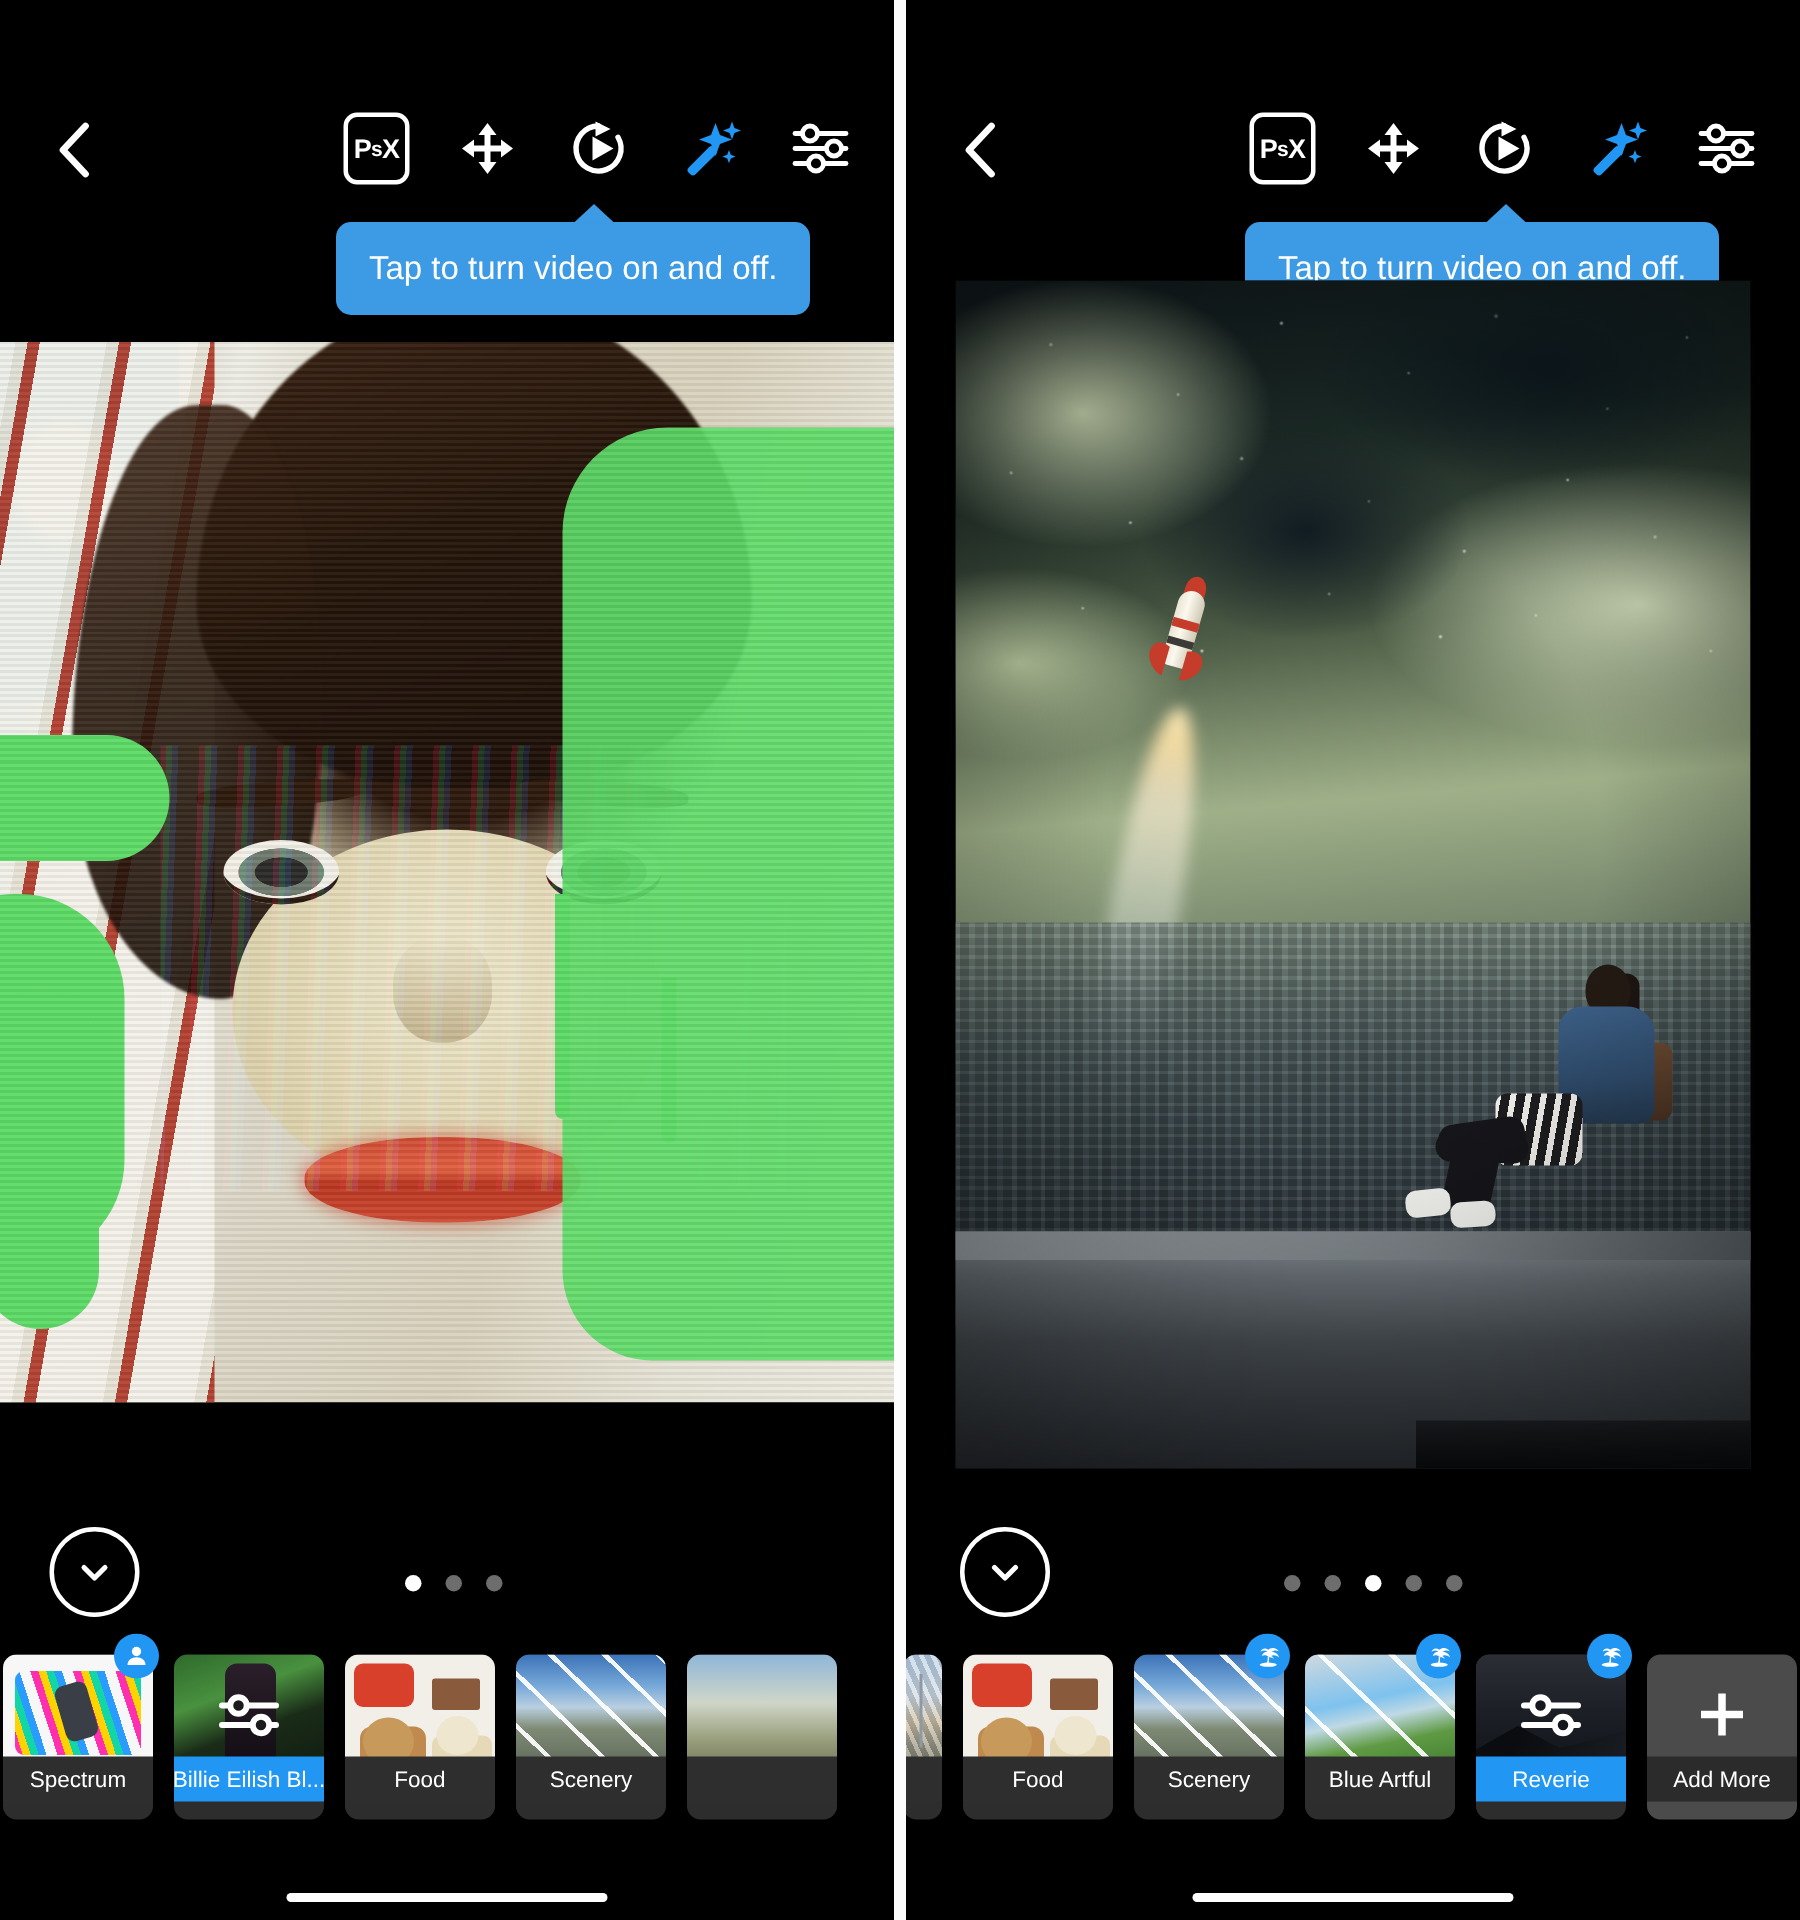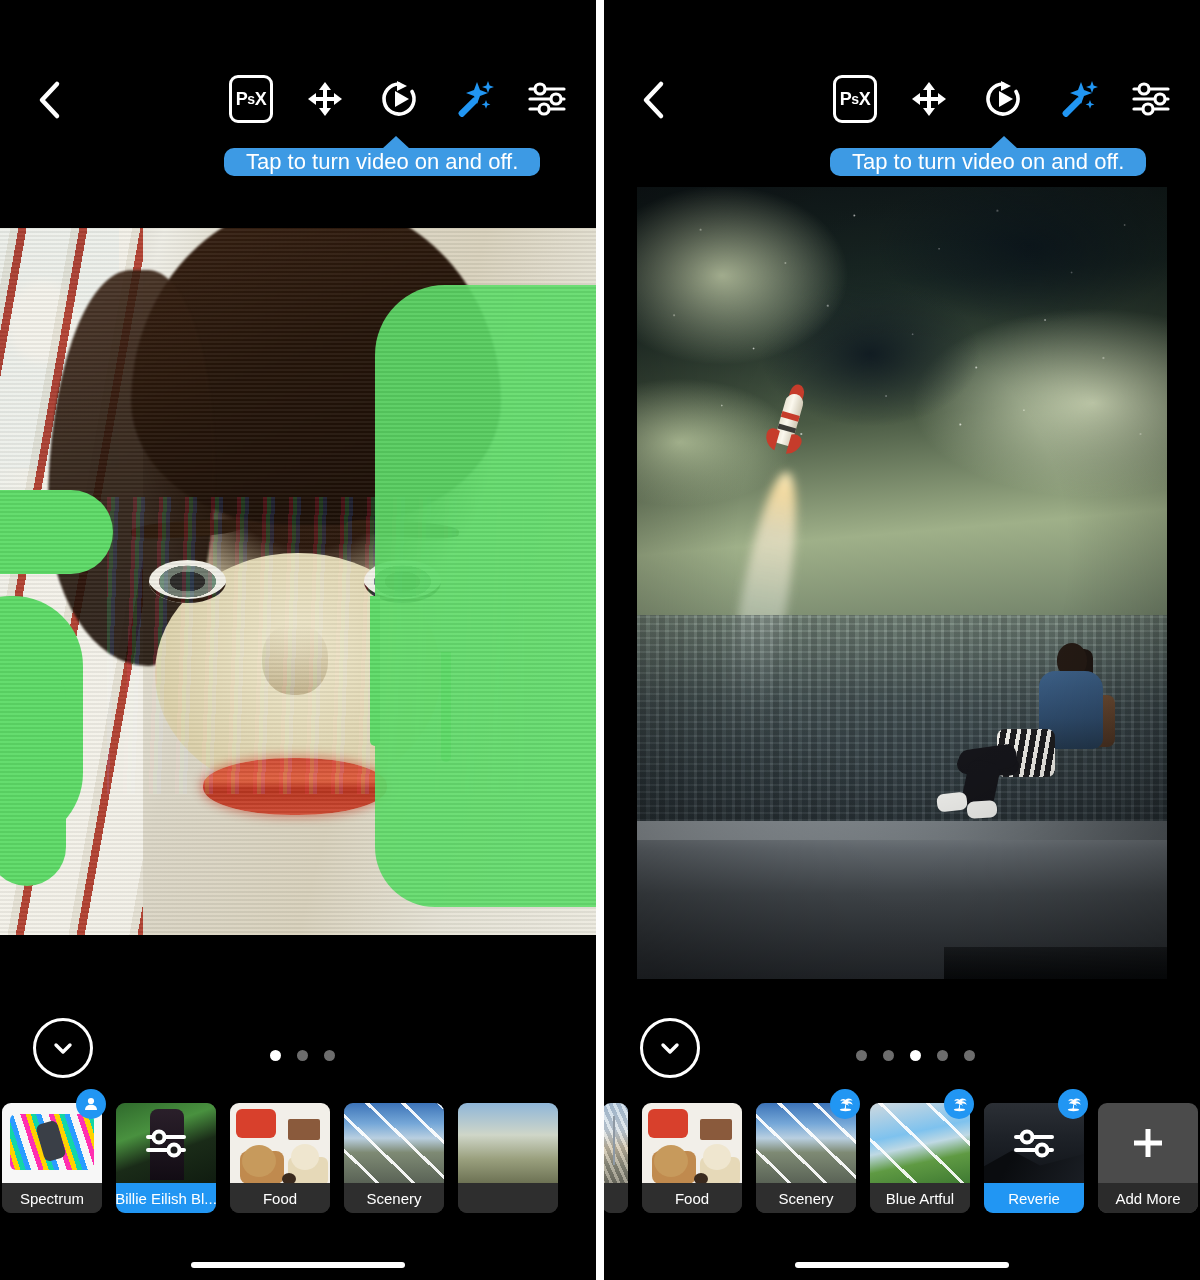--- a/index.html
+++ b/index.html
@@ -14,21 +14,21 @@
   
   .toolbar{position:absolute;left:0;top:0;width:100%;height:200px;}
   .back-btn{position:absolute;left:28px;top:78px;width:44px;height:44px;display:flex;align-items:center;justify-content:center;cursor:pointer;}
   .icon-row{position:absolute;right:26px;top:76px;display:flex;align-items:center;gap:28px;}
   .tb-ico{width:46px;height:46px;display:flex;align-items:center;justify-content:center;cursor:pointer;}
 
   .psx-box{width:38px;height:42px;border:3px solid #ffffff;border-radius:9px;display:flex;align-items:center;justify-content:center;color:#ffffff;font-size:18px;font-weight:700;letter-spacing:-0.5px;}
   .psx-box .sm{font-size:14px;}
 
   
-  .tooltip{position:absolute;background:#3d9ae4;border-radius:10px;padding:3px 22px;color:#ffffff;font-size:22px;line-height:1;white-space:nowrap;}
+  .tooltip{position:absolute;background:#3d9ae4;border-radius:10px;padding:20px 22px;color:#ffffff;font-size:22px;line-height:1;white-space:nowrap;}
   .tooltip .tip-arrow{position:absolute;top:-12px;width:0;height:0;border-left:14px solid transparent;border-right:14px solid transparent;border-bottom:13px solid #3d9ae4;}
   .phone.left .tooltip{left:224px;top:148px;}
   .phone.left .tooltip .tip-arrow{left:158px;}
   .phone.right .tooltip{left:226px;top:148px;}
   .phone.right .tooltip .tip-arrow{left:160px;}
 
   
   .canvas-wrap{position:absolute;overflow:hidden;background:#000;}
   .phone.left .canvas-wrap{left:0;top:228px;width:596px;height:707px;}
   .phone.right .canvas-wrap{left:33px;top:187px;width:530px;height:792px;}
@@ -137,21 +137,21 @@
   .phone.left .dots{left:270px;top:1050px;}
   .phone.right .dots{left:252px;top:1050px;}
   .dot{width:11px;height:11px;border-radius:50%;background:#6d6d6d;}
   .dot.active{background:#ffffff;}
 
   .strip{position:absolute;left:0;top:1089px;width:100%;height:130px;display:flex;align-items:flex-start;gap:14px;padding-left:2px;overflow:hidden;}
   .phone.right .strip{padding-left:0;}
   .thumb{position:relative;width:100px;height:124px;border-radius:9px;overflow:visible;flex:0 0 auto;cursor:pointer;}
   .thumb .tbody{position:absolute;left:0;top:14px;width:100px;height:110px;border-radius:9px;overflow:hidden;background:#2d2d2d;}
   .thumb .timg{position:absolute;left:0;top:0;width:100%;height:80px;}
-  .thumb .tlabel{position:absolute;left:0;bottom:0;width:100%;height:30px;background:#2e2e2e;color:#ffffff;font-size:15px;display:flex;align-items:center;justify-content:center;overflow:hidden;white-space:nowrap;}
+  .thumb .tlabel{position:absolute;left:0;bottom:12px;width:100%;height:30px;background:#2e2e2e;color:#ffffff;font-size:15px;display:flex;align-items:center;justify-content:center;overflow:hidden;white-space:nowrap;}
   .thumb.selected .tlabel{background:#2196f3;color:#ffffff;}
   .thumb .badge{position:absolute;right:-4px;top:0;width:30px;height:30px;border-radius:50%;background:#2196f3;display:flex;align-items:center;justify-content:center;z-index:4;}
   .thumb .overlay-ico{position:absolute;left:0;top:0;width:100%;height:80px;display:flex;align-items:center;justify-content:center;z-index:3;}
   .thumb.addmore .tbody{background:#4b4b4b;}
   .thumb.addmore .tlabel{background:#2b2b2b;}
 
   
   .tm-spectrum{background:#f7f7f7;position:relative;}
   .tm-spectrum:before{content:"";position:absolute;left:8%;top:14%;width:84%;height:70%;
      background:repeating-linear-gradient(72deg,#ff2fb0 0 5px,#ffd200 5px 10px,#13d6a6 10px 15px,#2b9cff 15px 20px,rgba(255,255,255,0) 20px 27px);border-radius:6px;}

